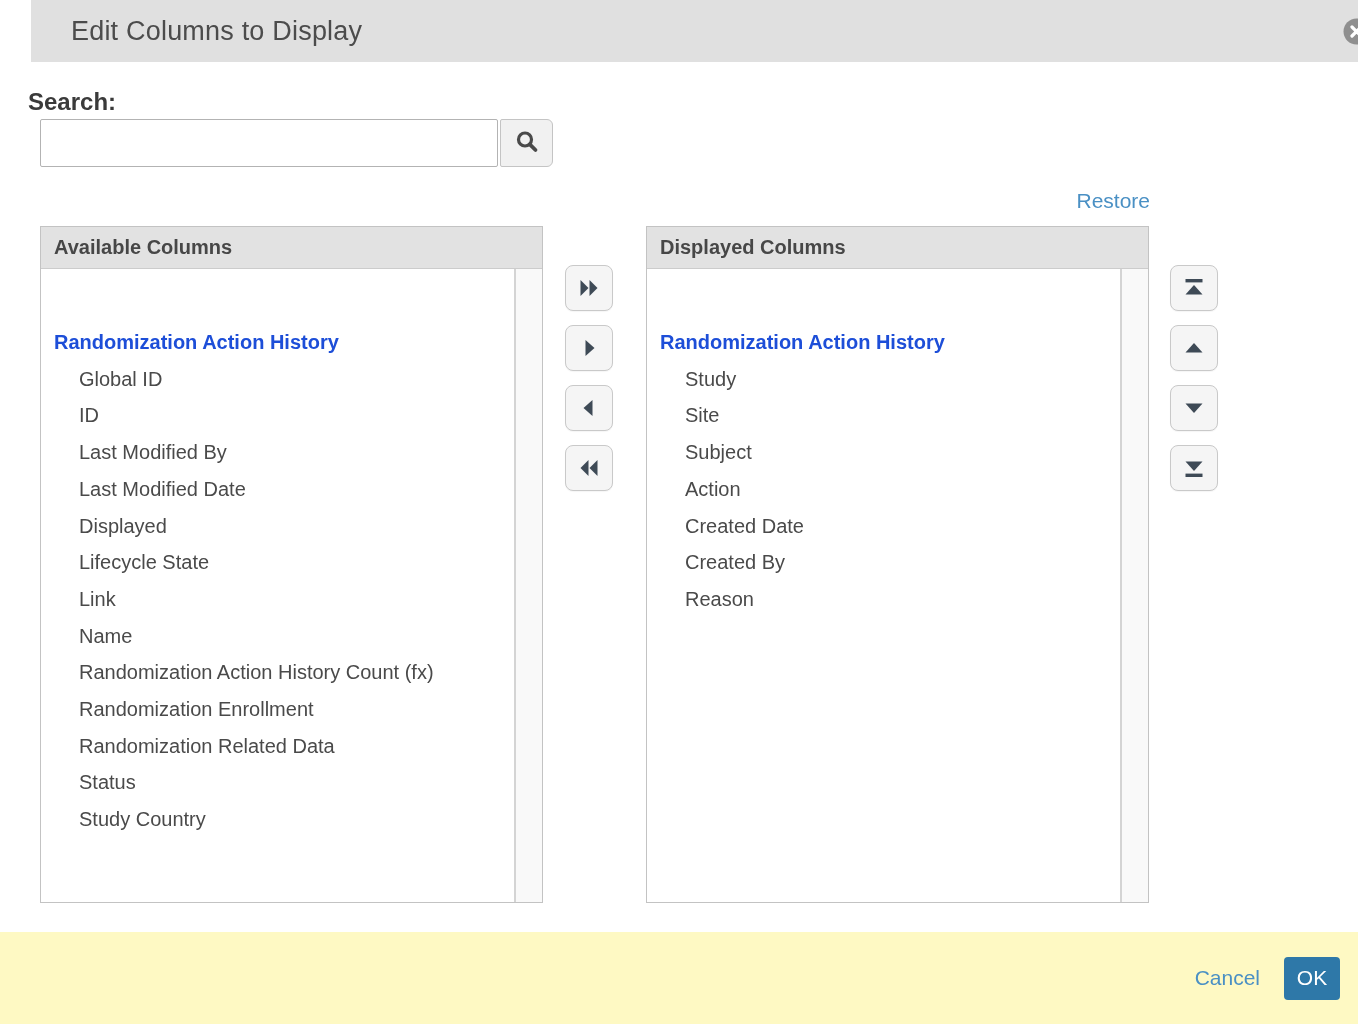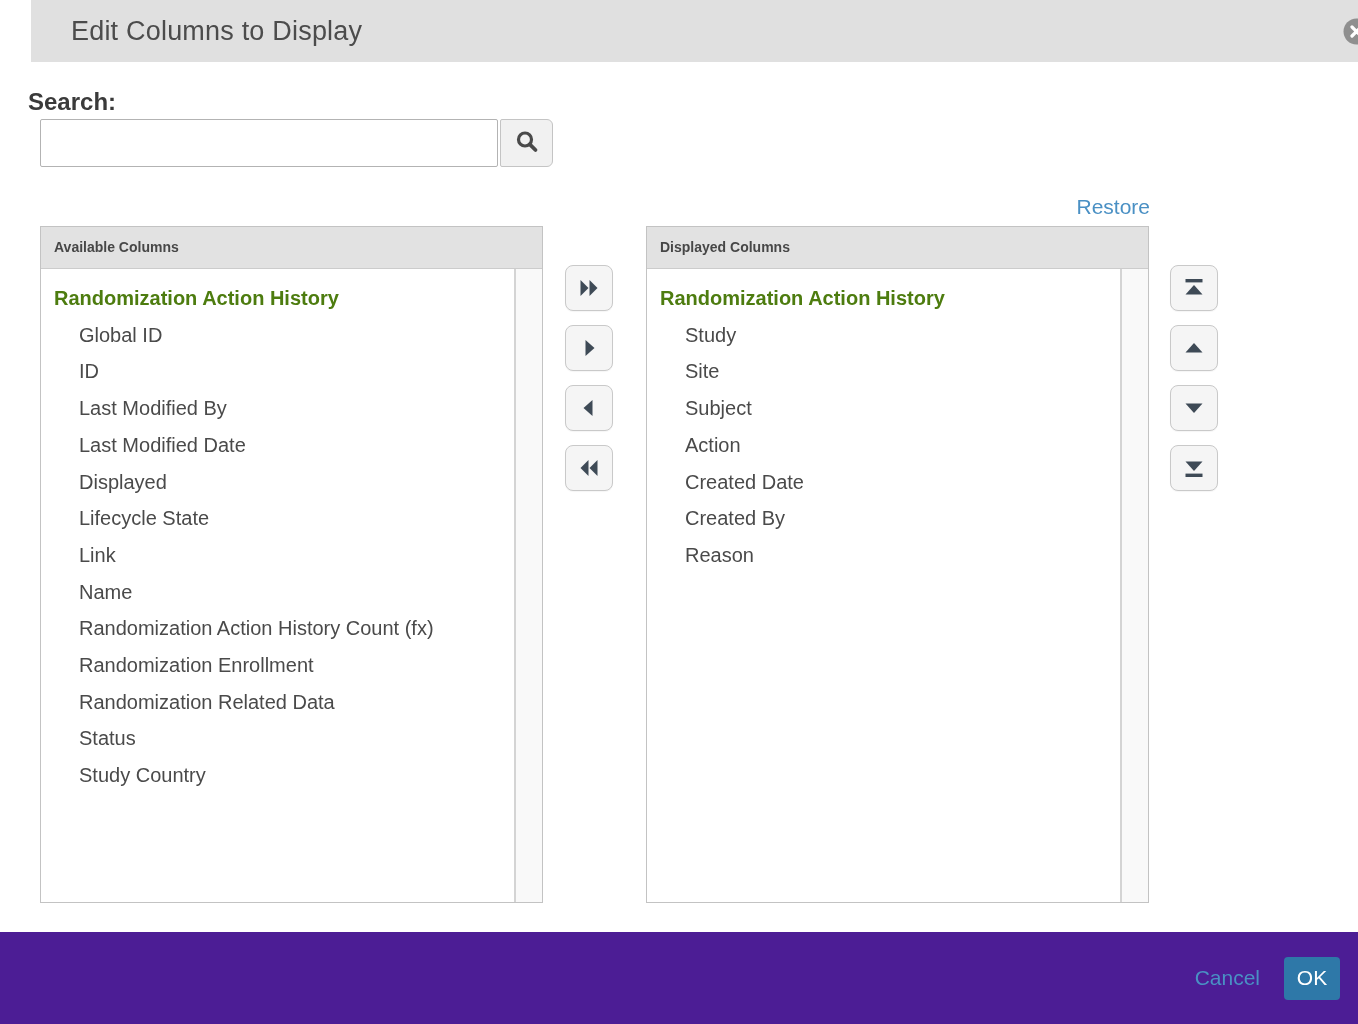--- a/index.html
+++ b/index.html
@@ -14,48 +14,48 @@
   
   .search-label{position:absolute;left:28px;top:88px;font-size:24px;font-weight:bold;color:#3a3a3a;}
   .search-row{position:absolute;left:40px;top:119px;display:flex;align-items:stretch;height:48px;}
   .search-input{width:458px;height:48px;box-sizing:border-box;border:1px solid #b3b3b3;
     border-radius:2px;font-size:20px;padding:0 12px;color:#333;background:#fff;outline:none;font-family:inherit;}
   .search-btn{width:53px;height:48px;box-sizing:border-box;margin-left:2px;background:#f1f1f1;
     border:1px solid #c4c4c4;border-radius:2px 6px 6px 2px;display:flex;align-items:center;
     justify-content:center;cursor:pointer;padding:0;}
 
   
-  .restore{position:absolute;top:195px;right:208px;font-size:21px;color:#4a90c4;cursor:pointer;}
+  .restore{position:absolute;top:189px;right:208px;font-size:21px;color:#4a90c4;cursor:pointer;}
 
   
   .panel{position:absolute;top:226px;width:503px;height:677px;box-sizing:border-box;
     border:1px solid #c3c3c3;background:#fff;}
   .panel.available{left:40px;}
   .panel.displayed{left:646px;}
   .panel-header{height:42px;box-sizing:border-box;background:#e2e2e2;border-bottom:1px solid #cccccc;
-    line-height:41px;padding-left:13px;font-weight:bold;font-size:14px;color:#474747;}
+    line-height:41px;padding-left:13px;font-weight:bold;font-size:20px;color:#474747;}
   .panel-body{position:absolute;top:42px;left:0;right:28px;bottom:0;overflow:hidden;
     padding:11px 0 0 13px;}
   .scroll-track{position:absolute;top:42px;right:0;bottom:0;width:28px;box-sizing:border-box;
     background:#f9f9f9;border-left:2px solid #d4d4d4;}
-  .group-title{font-weight:bold;font-size:20px;color:#4d7c0f;line-height:36.7px;white-space:nowrap;}
+  .group-title{font-weight:bold;font-size:20px;color:#1d4ed8;line-height:36.7px;white-space:nowrap;margin-top:44px;}
   .col-item{font-size:20px;color:#4a4a4a;line-height:36.7px;padding-left:25px;cursor:pointer;white-space:nowrap;}
 
   
   .btn-col{position:absolute;top:265px;display:flex;flex-direction:column;gap:14px;}
   .btn-col.transfer{left:565px;}
   .btn-col.reorder{left:1170px;}
   .sq-btn{width:48px;height:46px;box-sizing:border-box;background:#f5f5f5;border:1px solid #c9c9c9;
     border-radius:8px;display:flex;align-items:center;justify-content:center;cursor:pointer;
     box-shadow:0 1px 1px rgba(0,0,0,0.04);padding:0;}
   .sq-btn svg{display:block;}
   .glyph{fill:#3e4a56;}
 
   
-  .footer{position:absolute;left:0;top:932px;width:100%;height:92px;background:#4c1d95;
+  .footer{position:absolute;left:0;top:932px;width:100%;height:92px;background:#fef9c3;
     box-sizing:border-box;display:flex;align-items:center;justify-content:flex-end;
     gap:24px;padding-right:18px;}
   .cancel-link{font-size:21px;color:#4a90c4;cursor:pointer;}
   .ok-btn{min-width:56px;height:43px;box-sizing:border-box;background:#2e78a8;color:#ffffff;
     font-size:21px;border:none;border-radius:4px;cursor:pointer;padding:0 0;font-family:inherit;}
 </style>
 </head>
 <body>
 
 <div class="canvas">

